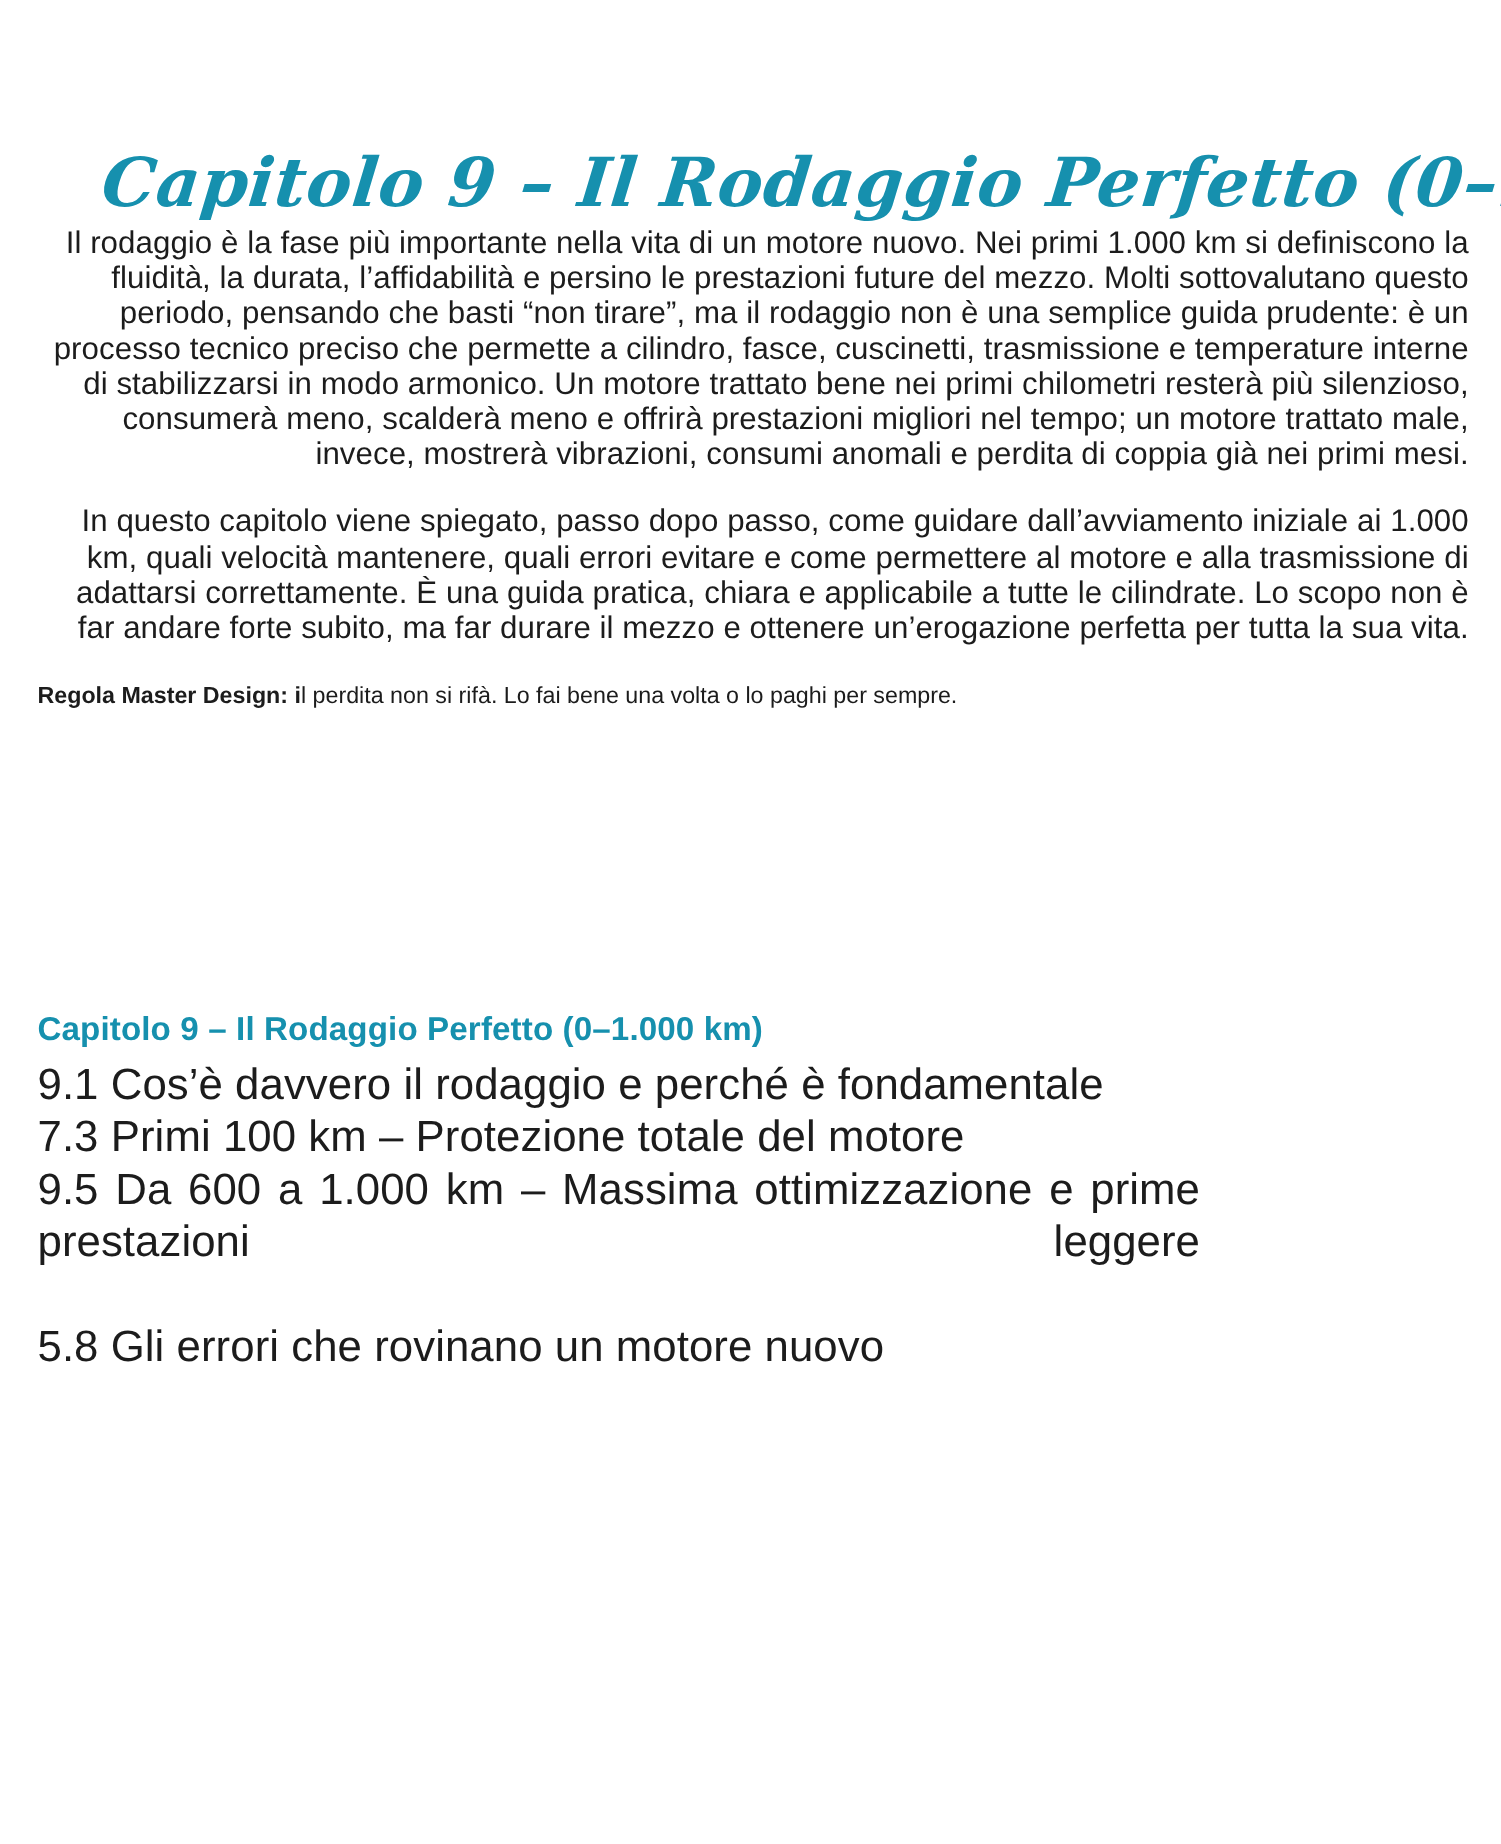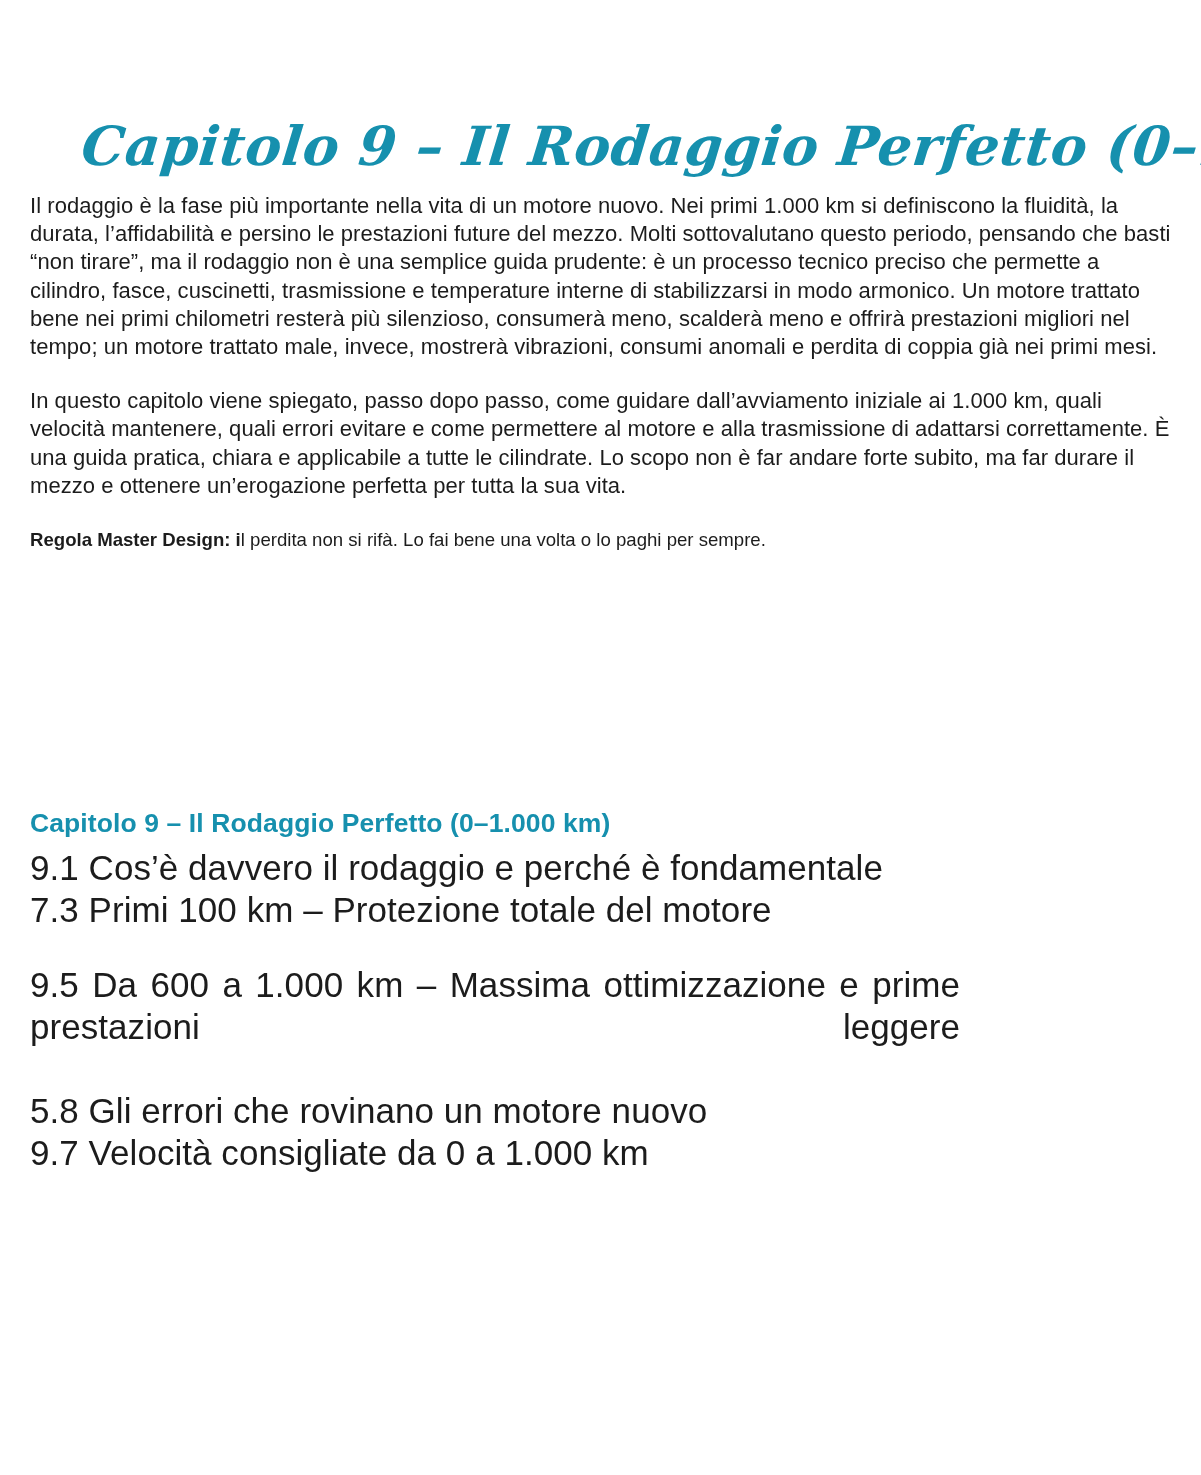--- a/index.html
+++ b/index.html
@@ -42,25 +42,25 @@
   }
 
   
   .body-block {
     position: absolute;
     left: 30px;
     top: 180px;
     width: 1145px;
   }
   .body-p {
-    margin: 12px 0 26px 0;
-    font-size: 22px;
+    margin: 0 0 26px 0;
+    font-size: 25px;
     line-height: 28.2px;
     color: #1c1c1c;
-    text-align: left;
+    text-align: right;
     letter-spacing: 0.05px;
   }
   .body-p:last-child { margin-bottom: 0; }
 
   .rule-line {
     margin: 0;
     font-size: 18.6px;
     line-height: 28.2px;
     color: #1c1c1c;
   }
@@ -88,21 +88,20 @@
     margin: 0;
     font-size: 35px;
     line-height: 42px;
     font-weight: 400;
     color: #1c1c1c;
     letter-spacing: 0.05px;
   }
   .toc-item.justified {
     text-align: justify;
     text-justify: inter-word;
-    margin-top: 33px;
   }
   .toc-item.justified::after {
     content: "";
     display: inline-block;
     width: 100%;
     height: 0;
   }
 </style>
 </head>
 <body>
@@ -116,16 +115,15 @@
     <p class="body-p">In questo capitolo viene spiegato, passo dopo passo, come guidare dall’avviamento iniziale ai 1.000 km, quali velocità mantenere, quali errori evitare e come permettere al motore e alla trasmissione di adattarsi correttamente. È una guida pratica, chiara e applicabile a tutte le cilindrate. Lo scopo non è far andare forte subito, ma far durare il mezzo e ottenere un’erogazione perfetta per tutta la sua vita.</p>
     <p class="rule-line"><b>Regola Master Design: i</b><span>l perdita non si rifà. Lo fai bene una volta o lo paghi per sempre.</span></p>
   </div>
 
   <div class="toc-block">
     <p class="toc-heading">Capitolo 9 – Il Rodaggio Perfetto (0–1.000 km)</p>
     <p class="toc-item">9.1 Cos’è davvero il rodaggio e perché è fondamentale</p>
     <p class="toc-item">7.3 Primi 100 km – Protezione totale del motore</p>
     <p class="toc-item justified">9.5 Da 600 a 1.000 km – Massima ottimizzazione e prime prestazioni leggere</p>
     <p class="toc-item">5.8 Gli errori che rovinano un motore nuovo</p>
-    <p class="toc-item">9.7 Velocità consigliate da 0 a 1.000 km</p>
   </div>
 
 </div>
 
 </body></html>

